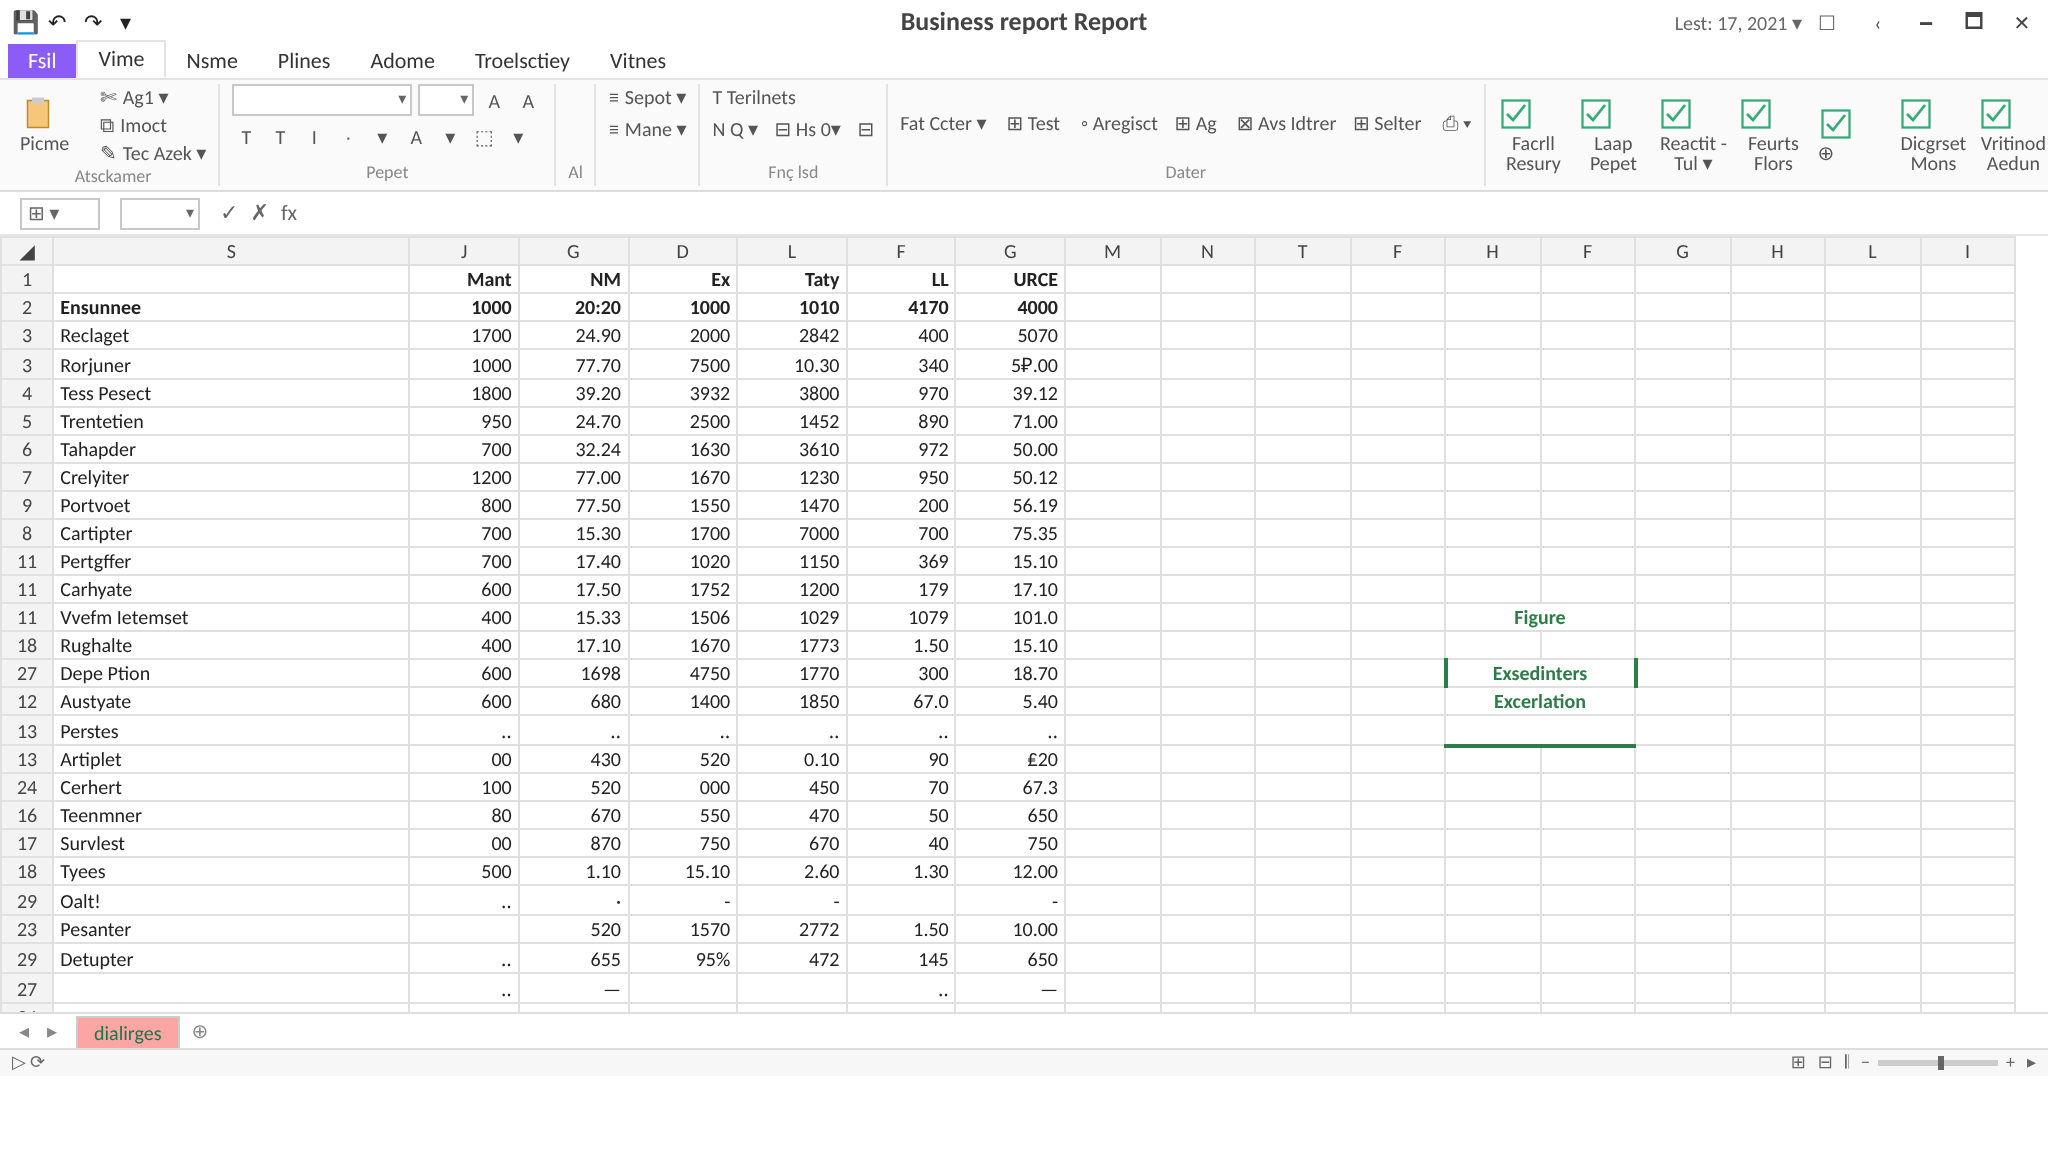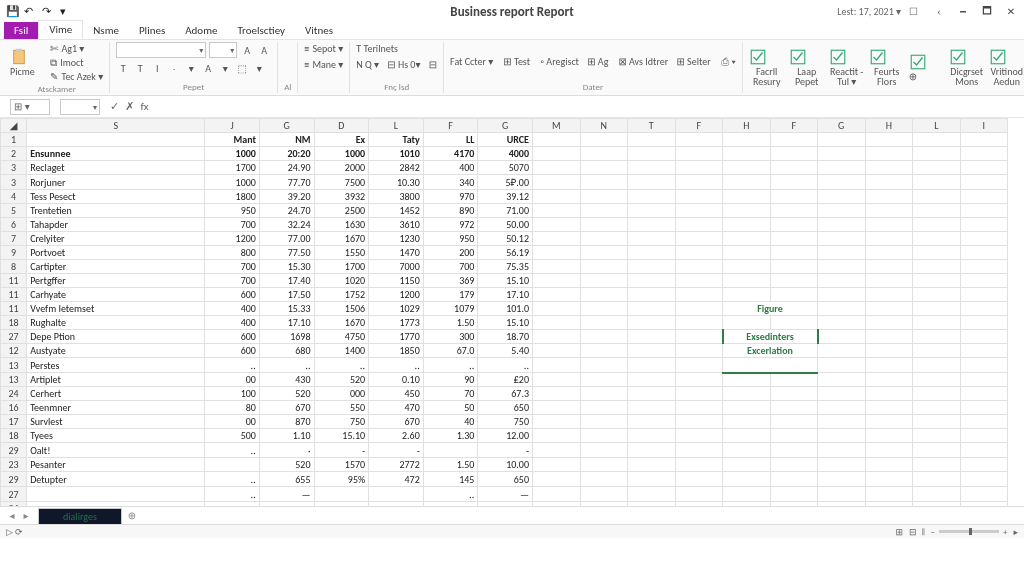--- a/index.html
+++ b/index.html
@@ -9,21 +9,21 @@
   .titlebar { height: 22px; display: flex; align-items: center; position: relative; padding: 0 6px; }
   .titlebar .qa { display: flex; gap: 6px; align-items: center; }
   .titlebar .qa svg, .titlebar .qa span.ico { width: 12px; height: 12px; }
   .titlebar .title { position: absolute; left: 0; right: 0; text-align: center; font-size: 13px; font-weight: 700; color: #444; pointer-events:none;}
   .titlebar .right { margin-left: auto; display: flex; align-items: center; gap: 8px; font-size: 10px; color: #666; }
   .syswin { display:flex; gap:10px; margin-left:6px;}
   .syswin div{width:14px;height:14px;display:flex;align-items:center;justify-content:center;color:#444;}
 
   
   .tabs { height: 18px; display: flex; align-items: flex-end; border-bottom: 1px solid #e3e3e3; padding-left:4px;}
-  .tabs .ftab { background: #a21caf; color: #fff; font-size: 11px; padding: 2px 10px; }
+  .tabs .ftab { background: #8b5cf6; color: #fff; font-size: 11px; padding: 2px 10px; }
   .tabs .tab { font-size: 11px; padding: 2px 10px; color: #333; }
   .tabs .tab.active { border:1px solid #e3e3e3; border-bottom:1px solid #fff; background:#fff;}
 
   
   .ribbon { height: 56px; background: #fafafa; border-bottom: 1px solid #ddd; display:flex; padding:2px 4px; gap:0; font-size:10px; color:#555;}
   .group { border-right:1px solid #e3e3e3; padding:0 6px; display:flex; flex-direction:column; justify-content:space-between;}
   .group:last-child{border-right:none;}
   .group .body { flex:1; display:flex; align-items:center; gap:4px;}
   .group .label { text-align:center; font-size:9px; color:#888; padding-bottom:1px;}
   .bigbtn { width:36px; display:flex; flex-direction:column; align-items:flex-start; gap:1px; text-align:center; line-height:1;}
@@ -56,21 +56,21 @@
 
   
   .cA{width:150px;}
   .cnum{width:46px;}
   .crest{width:40px;}
 
   
   .sheetbar{position:absolute;left:0;bottom:14px;height:18px;width:100%;display:flex;align-items:center;border-top:1px solid #ddd;font-size:10px;background:#fff;}
   .sheetnav{display:flex;gap:2px;padding:0 6px;color:#888;}
   .sheetnav span{width:12px;text-align:center;}
-  .sheettab{border:1px solid #ccc;border-bottom:none;padding:1px 24px;color:#217346;background:#0f172a;}
+  .sheettab{border:1px solid #ccc;border-bottom:none;padding:1px 8px;color:#217346;background:#fca5a5;}
   .addsheet{padding:0 6px;color:#888;}
 
   
   .status{position:absolute;left:0;bottom:0;height:14px;width:100%;border-top:1px solid #ddd;display:flex;align-items:center;font-size:9px;color:#666;padding:0 6px;background:#f7f7f7;}
   .status .r{margin-left:auto;display:flex;gap:6px;align-items:center;}
   .zoom{display:flex;align-items:center;gap:4px;}
   .zoom .track{width:60px;height:3px;background:#ccc;position:relative;}
   .zoom .track::after{content:"";position:absolute;left:50%;top:-2px;width:3px;height:7px;background:#666;}
 </style>
 </head>

